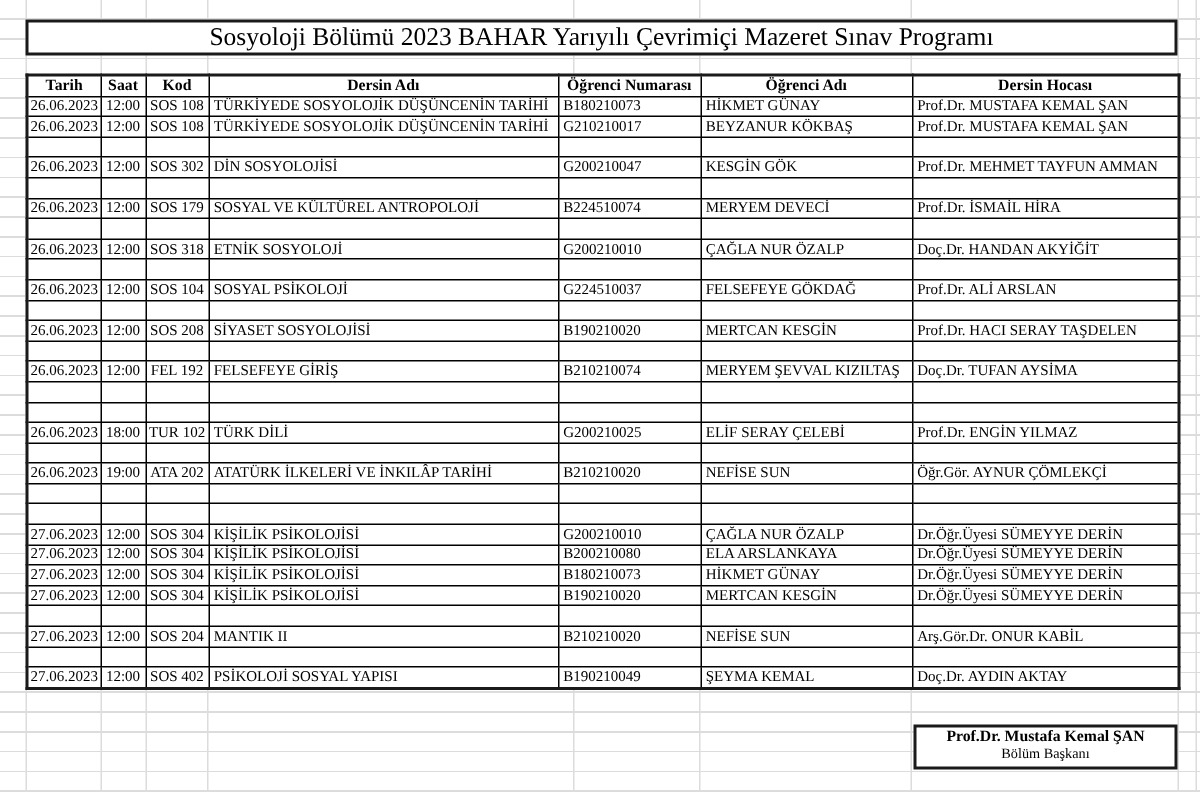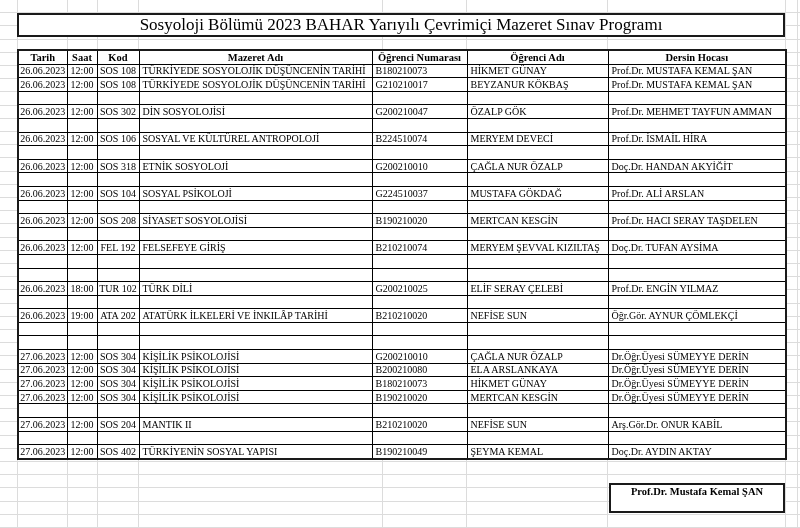--- a/index.html
+++ b/index.html
@@ -70,21 +70,21 @@
         <col style="width: 233px;">
         <col style="width: 95px;">
         <col style="width: 141px;">
         <col style="width: 178px;">
       </colgroup>
     <thead>
         <tr>
           <td>Tarih</td>
           <td>Saat</td>
           <td>Kod</td>
-          <td>Mazeret Adı</td>
+          <td>Dersin Adı</td>
           <td>Öğrenci Numarası</td>
           <td>Öğrenci Adı</td>
           <td>Dersin Hocası</td>
         </tr>
       </thead>
     <tbody>
         <tr class="row-orange">
           <td>26.06.2023</td>
           <td>12:00</td>
           <td>SOS 108</td>
@@ -110,36 +110,36 @@
           <td></td>
           <td></td>
           <td></td>
         </tr>
         <tr class="row-orange">
           <td>26.06.2023</td>
           <td>12:00</td>
           <td>SOS 302</td>
           <td>DİN SOSYOLOJİSİ</td>
           <td>G200210047</td>
-          <td>ÖZALP GÖK</td>
+          <td>KESGİN GÖK</td>
           <td>Prof.Dr. MEHMET TAYFUN AMMAN</td>
         </tr>
         <tr class="row-orange">
           <td></td>
           <td></td>
           <td></td>
           <td></td>
           <td></td>
           <td></td>
           <td></td>
         </tr>
         <tr class="row-orange">
           <td>26.06.2023</td>
           <td>12:00</td>
-          <td>SOS 106</td>
+          <td>SOS 179</td>
           <td>SOSYAL VE KÜLTÜREL ANTROPOLOJİ</td>
           <td>B224510074</td>
           <td>MERYEM DEVECİ</td>
           <td>Prof.Dr. İSMAİL HİRA</td>
         </tr>
         <tr class="row-orange">
           <td></td>
           <td></td>
           <td></td>
           <td></td>
@@ -164,21 +164,21 @@
           <td></td>
           <td></td>
           <td></td>
         </tr>
         <tr class="row-orange">
           <td>26.06.2023</td>
           <td>12:00</td>
           <td>SOS 104</td>
           <td>SOSYAL PSİKOLOJİ</td>
           <td>G224510037</td>
-          <td>MUSTAFA GÖKDAĞ</td>
+          <td>FELSEFEYE GÖKDAĞ</td>
           <td>Prof.Dr. ALİ ARSLAN</td>
         </tr>
         <tr class="row-orange">
           <td></td>
           <td></td>
           <td></td>
           <td></td>
           <td></td>
           <td></td>
           <td></td>
@@ -333,24 +333,25 @@
           <td></td>
           <td></td>
           <td></td>
           <td></td>
           <td></td>
         </tr>
         <tr class="row-orange">
           <td>27.06.2023</td>
           <td>12:00</td>
           <td>SOS 402</td>
-          <td>TÜRKİYENİN SOSYAL YAPISI</td>
+          <td>PSİKOLOJİ SOSYAL YAPISI</td>
           <td>B190210049</td>
           <td>ŞEYMA KEMAL</td>
           <td>Doç.Dr. AYDIN AKTAY</td>
         </tr>
       </tbody>
   </table>
 
   <div id="signature-box">
     <div class="sig-name">Prof.Dr. Mustafa Kemal ŞAN</div>
+    <div class="sig-role">Bölüm Başkanı</div>
   </div>
 </div>
 
 </body></html>

